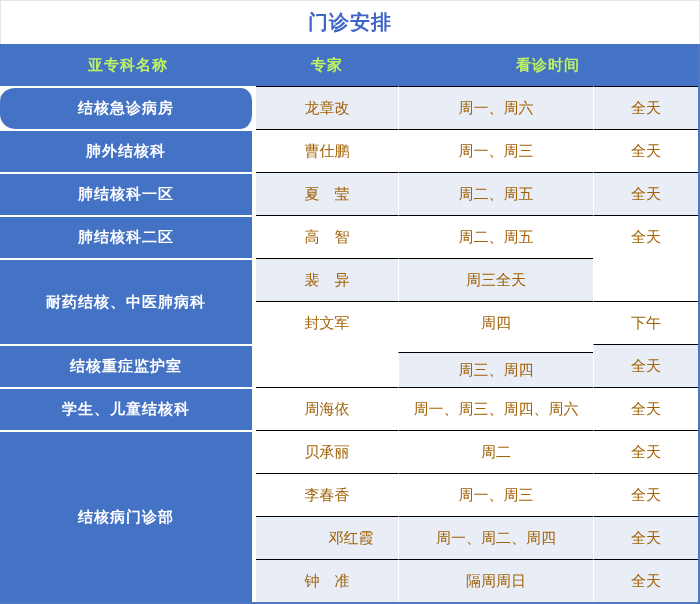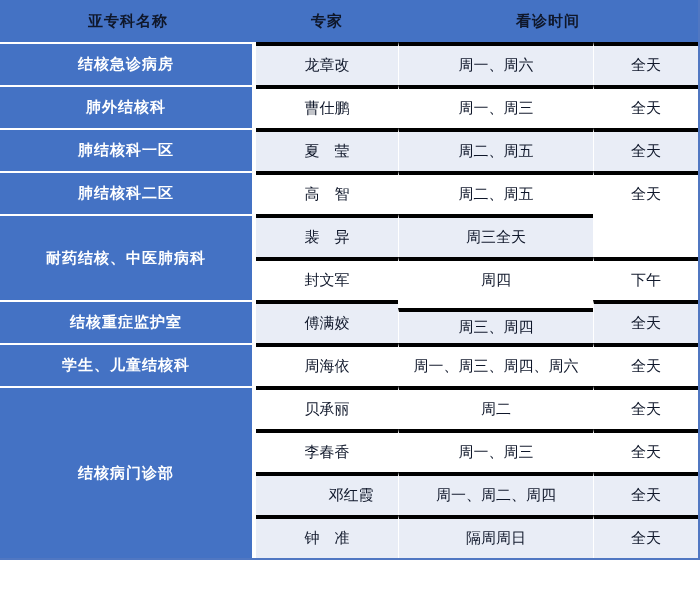--- a/index.html
+++ b/index.html
@@ -34,63 +34,66 @@
     border-right: 2px solid #5077c2;
     border-bottom: 2px solid #5077c2;
   }
   .thead, .tbody { display: grid; grid-template-columns: 256px 142px 195px 1fr; }
   .thead {
     height: 42px;
     background: #4472c4;
   }
   .th {
     display: flex; align-items: center; justify-content: center;
-    color: #0f172a; font-size: 15px; font-weight: bold;
+    color: #bef264; font-size: 15px; font-weight: bold;
     letter-spacing: 1px;
   }
   .th-time { grid-column: 3 / 5; font-family: Liberation Serif, serif; }
 
   .tbody { height: 516px; grid-template-rows: repeat(12, 1fr); }
 
   .dept-cell {
     grid-column: 1;
     background: #4472c4;
     border-right: 4px solid #ffffff;
     border-top: 2px solid #ffffff;
     display: flex; align-items: center; justify-content: center;
     color: #ffffff; font-size: 15px; font-weight: bold;
     letter-spacing: 1px;
     text-align: center;
   }
 
   .cell {
     display: flex; align-items: center; justify-content: center;
     font-family: "Liberation Serif", "DejaVu Serif", serif;
-    font-size: 15px; color: #0f172a;
-    border-top: 4px solid #000000;
+    font-size: 15px; color: #a16207;
+    border-top: 1px solid #000000;
     background: #ffffff;
     white-space: nowrap;
   }
   .cell.tinted { background: #e9edf6; }
   .col-days, .col-period { border-left: 1px solid #ffffff; }
 </style>
 </head>
 <body>
 
 <div class="container">
 
+  <div class="title-bar">
+    <span class="title-text">门诊安排</span>
+  </div>
 
   <div class="table-wrap">
     <div class="thead">
       <div class="th">亚专科名称</div>
       <div class="th">专家</div>
       <div class="th th-time">看诊时间</div>
     </div>
     <div class="tbody" id="tbody">
-        <div class="dept-cell" style="grid-row: 1 / span 1;">结核急诊病房</div>
+        <div class="dept-cell" style="grid-row: 1 / span 1; border-radius: 15px;">结核急诊病房</div>
         <div class="dept-cell" style="grid-row: 2 / span 1;">肺外结核科</div>
         <div class="dept-cell" style="grid-row: 3 / span 1;">肺结核科一区</div>
         <div class="dept-cell" style="grid-row: 4 / span 1; font-family: Liberation Serif, serif;">肺结核科二区</div>
         <div class="dept-cell" style="grid-row: 5 / span 2;">耐药结核、中医肺病科</div>
         <div class="dept-cell" style="grid-row: 7 / span 1;">结核重症监护室</div>
         <div class="dept-cell" style="grid-row: 8 / span 1;">学生、儿童结核科</div>
         <div class="dept-cell" style="grid-row: 9 / span 4;">结核病门诊部</div>
         <div class="cell col-expert tinted" style="grid-area: 1 / 2;">龙章改</div>
         <div class="cell col-days tinted" style="grid-area: 1 / 3;">周一、周六</div>
         <div class="cell col-period tinted" style="grid-area: 1 / 4;">全天</div>
@@ -101,21 +104,20 @@
         <div class="cell col-days tinted" style="grid-area: 3 / 3;">周二、周五</div>
         <div class="cell col-period tinted" style="grid-area: 3 / 4;">全天</div>
         <div class="cell col-expert" style="grid-area: 4 / 2;">高　智</div>
         <div class="cell col-days" style="grid-area: 4 / 3;">周二、周五</div>
         <div class="cell col-period" style="grid-area: 4 / 4;">全天</div>
         <div class="cell col-expert tinted" style="grid-area: 5 / 2;">裴　异</div>
         <div class="cell col-days tinted" style="grid-area: 5 / 3;">周三全天</div>
         <div class="cell col-expert" style="grid-area: 6 / 2;">封文军</div>
         <div class="cell col-days" style="grid-area: 6 / 3;">周四</div>
         <div class="cell col-period" style="grid-area: 6 / 4;">下午</div>
-        <div class="cell col-expert tinted" style="grid-area: 7 / 2;">傅满姣</div>
         <div class="cell col-days tinted" style="grid-area: 7 / 3; margin-top: 8px;">周三、周四</div>
         <div class="cell col-period tinted" style="grid-area: 7 / 4;">全天</div>
         <div class="cell col-expert" style="grid-area: 8 / 2;">周海依</div>
         <div class="cell col-days" style="grid-area: 8 / 3;">周一、周三、周四、周六</div>
         <div class="cell col-period" style="grid-area: 8 / 4;">全天</div>
         <div class="cell col-expert" style="grid-area: 9 / 2;">贝承丽</div>
         <div class="cell col-days" style="grid-area: 9 / 3;">周二</div>
         <div class="cell col-period" style="grid-area: 9 / 4;">全天</div>
         <div class="cell col-expert" style="grid-area: 10 / 2;">李春香</div>
         <div class="cell col-days" style="grid-area: 10 / 3;">周一、周三</div>

